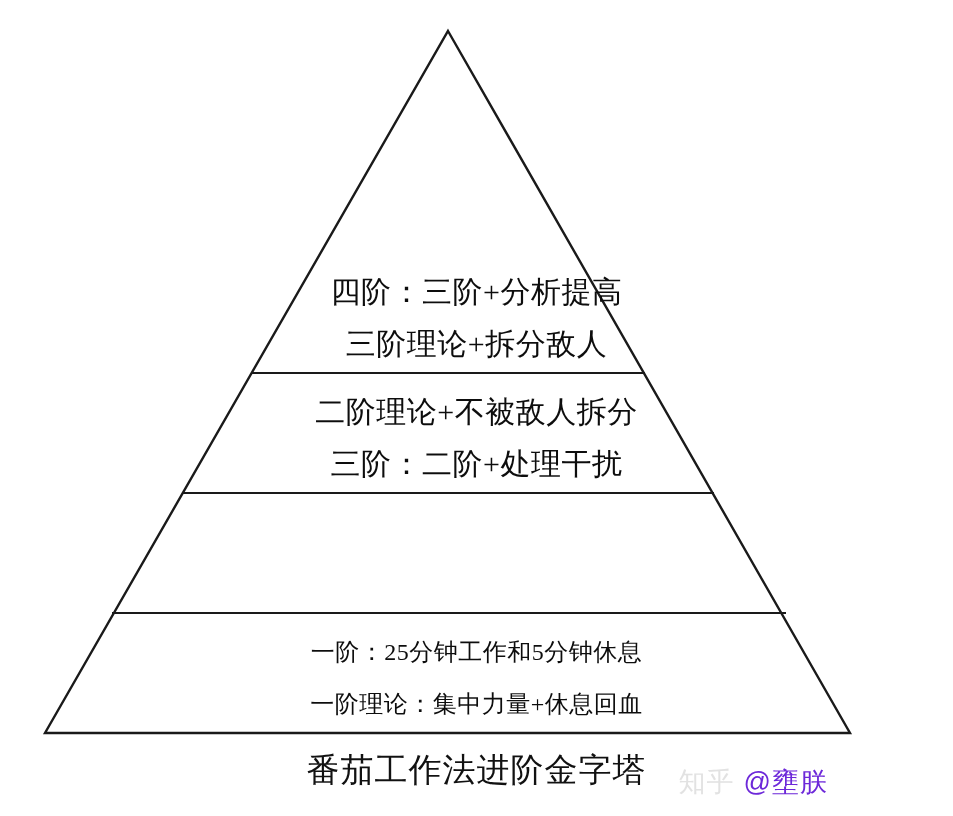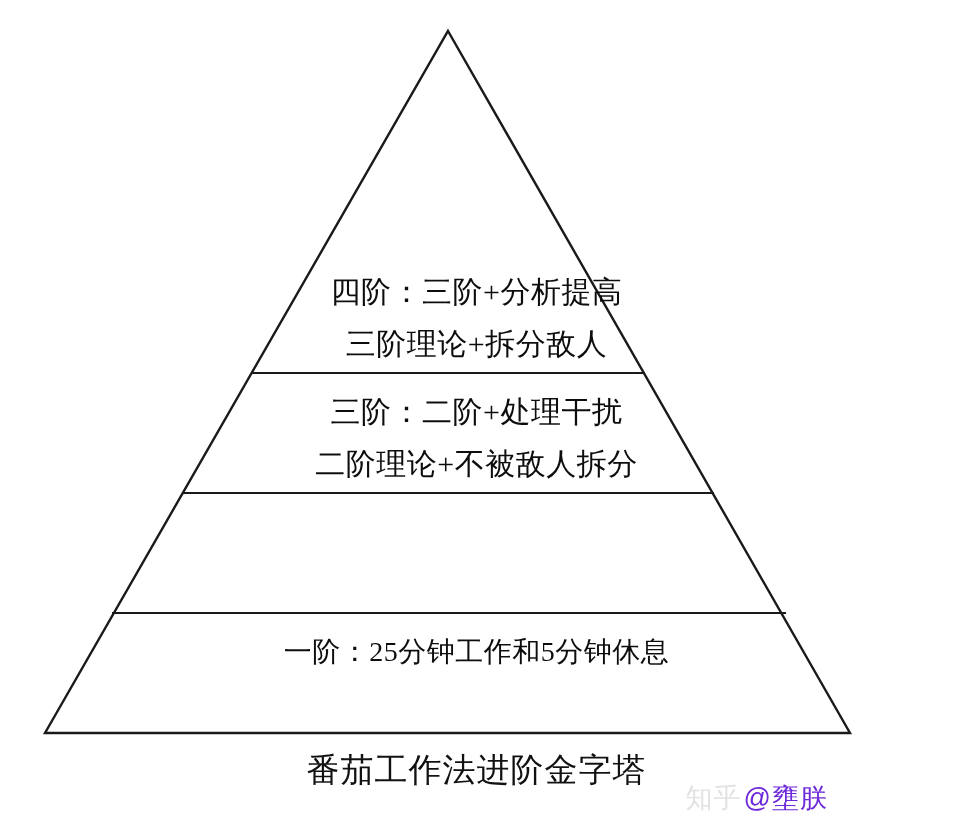--- a/index.html
+++ b/index.html
@@ -48,43 +48,43 @@
   .tier-line {
     display: block;
   }
 
   #tier-4-text { top: 266px; }
   #tier-3-text { top: 386px; }
   #tier-2-text { top: 508px; }
   #tier-1-text { top: 626px; }
 
   
-  #tier-1-text .tier-line { font-size: 28px; }
+  #tier-1-text .tier-line { font-size: 24px; }
 
   
   #caption {
     position: absolute;
     top: 748px;
     left: 0;
     width: 953px;
     text-align: center;
     font-size: 33px;
     letter-spacing: 1px;
     color: #111111;
     white-space: nowrap;
   }
 
   
   #watermark {
     position: absolute;
     right: 18px;
-    bottom: 0;
+    bottom: 16px;
     display: flex;
     align-items: center;
-    gap: 2px;
+    gap: 9px;
     color: #e2e2e2;
     font-size: 27px;
     font-family: "Liberation Sans", "DejaVu Sans", sans-serif;
     letter-spacing: 1px;
     user-select: none;
     white-space: nowrap;
   }
   #watermark .wm-brand { color: #e2e2e2; }
   #watermark .wm-user  { color: #6d28d9; }
 </style>
@@ -103,27 +103,28 @@
 
     <line x1="112" y1="613" x2="786" y2="613" stroke="#1a1a1a" stroke-width="2.2"></line>
   </svg>
 
   <div class="tier-text" id="tier-4-text">
     <span class="tier-line">四阶：三阶+分析提高</span>
     <span class="tier-line">三阶理论+拆分敌人</span>
   </div>
 
   <div class="tier-text" id="tier-3-text">
+    <span class="tier-line">二阶理论+不被敌人拆分</span>
     <span class="tier-line">三阶：二阶+处理干扰</span>
-    <span class="tier-line">二阶理论+不被敌人拆分</span>
   </div>
 
 
   <div class="tier-text" id="tier-1-text">
     <span class="tier-line">一阶：25分钟工作和5分钟休息</span>
+    <span class="tier-line">一阶理论：集中力量+休息回血</span>
   </div>
 
   <div id="caption">番茄工作法进阶金字塔</div>
 
   <div id="watermark">
     <span class="wm-brand">知乎</span>
     <span class="wm-user">@壅朕</span>
   </div>
 
 </div>

